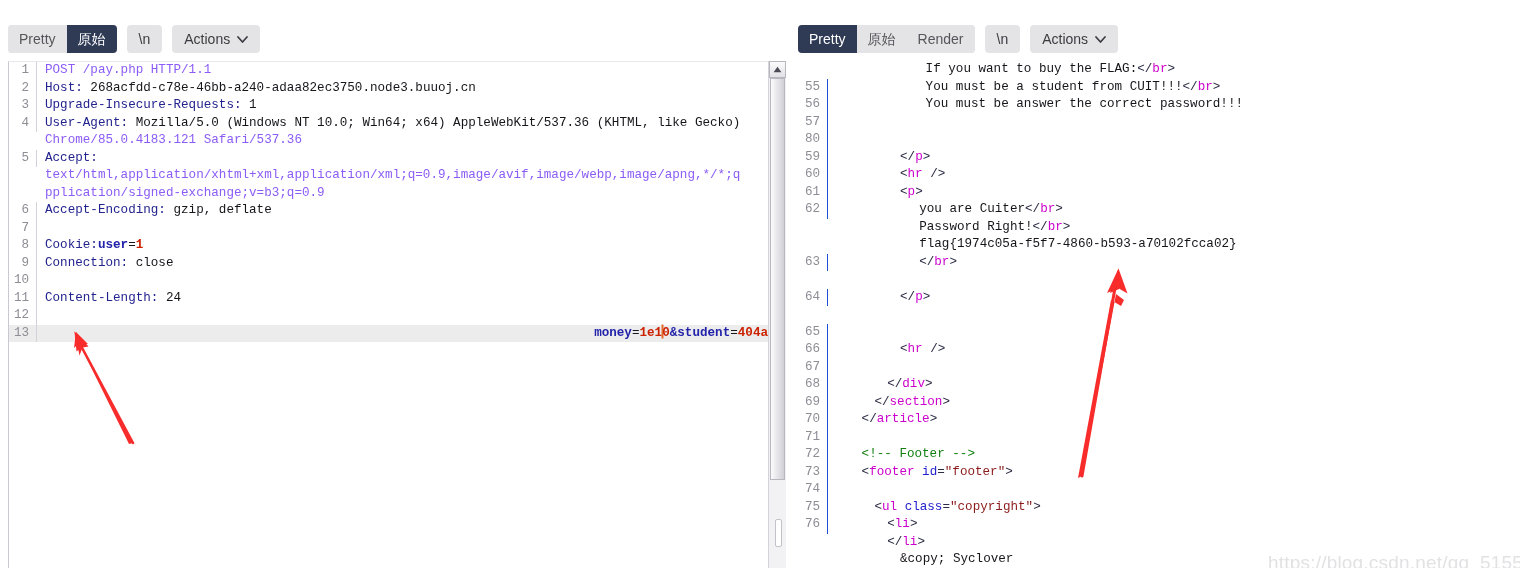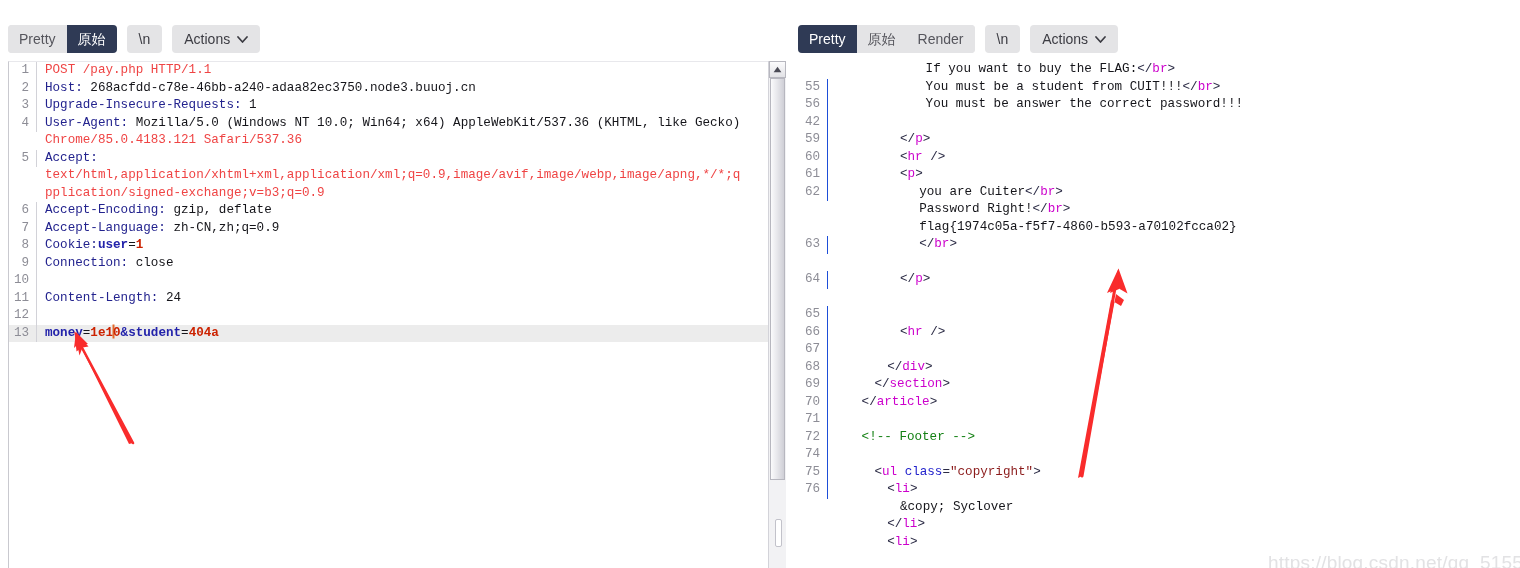--- a/index.html
+++ b/index.html
@@ -91,27 +91,27 @@
     font-family: "Liberation Mono", monospace;
     font-size: 12.6px;
     line-height: 17.5px;
     user-select: none;
     padding-right: 7px;
   }
   #left-code .gutter  { width: 20px; border-right: 1px solid #d2d2d8; }
   #right-code .gutter { width: 28px; border-right: 1px solid #1d4ed8; }
   .codetext { padding-left: 8px; white-space: pre; }
 
-  .hl-row { background: #ececec; }
+  .hl-row { background: #ececec; justify-content: space-between; }
   #left-code .hl-row .codetext { display:block; }
 
   
   .hdr-name { color: #23238e; font-weight: 400; }
   .hdr-val  { color: #15151a; }
-  .plain    { color: #ef4444; }
+  .plain    { color: #8b5cf6; }
   .p-name   { color: #2222aa; font-weight: 700; margin-top: 12px; }
   .p-val    { color: #cc2200; font-weight: 700; }
   .p-amp    { color: #2222aa; font-weight: 700; }
   .eq       { color: #15151a; }
 
   
   .text-caret {
     display: inline-block;
     width: 1px;
     height: 13px;
@@ -202,21 +202,21 @@
       <div class="code-scroll" id="left-rows">
           <div class="code-row"><div class="gutter">1</div><div class="codetext"><span class="plain">POST /pay.php HTTP/1.1</span></div></div>
           <div class="code-row"><div class="gutter">2</div><div class="codetext"><span class="hdr-name">Host:</span><span class="hdr-val"> 268acfdd-c78e-46bb-a240-adaa82ec3750.node3.buuoj.cn</span></div></div>
           <div class="code-row"><div class="gutter">3</div><div class="codetext"><span class="hdr-name">Upgrade-Insecure-Requests:</span><span class="hdr-val"> 1</span></div></div>
           <div class="code-row"><div class="gutter">4</div><div class="codetext"><span class="hdr-name">User-Agent:</span><span class="hdr-val"> Mozilla/5.0 (Windows NT 10.0; Win64; x64) AppleWebKit/537.36 (KHTML, like Gecko)</span></div></div>
           <div class="code-row"><div class="gutter"></div><div class="codetext"><span class="plain">Chrome/85.0.4183.121 Safari/537.36</span></div></div>
           <div class="code-row"><div class="gutter">5</div><div class="codetext"><span class="hdr-name">Accept:</span><span class="hdr-val"></span></div></div>
           <div class="code-row"><div class="gutter"></div><div class="codetext"><span class="plain">text/html,application/xhtml+xml,application/xml;q=0.9,image/avif,image/webp,image/apng,*/*;q</span></div></div>
           <div class="code-row"><div class="gutter"></div><div class="codetext"><span class="plain">pplication/signed-exchange;v=b3;q=0.9</span></div></div>
           <div class="code-row"><div class="gutter">6</div><div class="codetext"><span class="hdr-name">Accept-Encoding:</span><span class="hdr-val"> gzip, deflate</span></div></div>
-          <div class="code-row"><div class="gutter">7</div><div class="codetext"><span class="hdr-name">Accept-Language:</span><span class="hdr-val"> zh-CN,zh;q=0.9</span></div></div>
+          <div class="code-row"><div class="gutter">7</div></div>
           <div class="code-row"><div class="gutter">8</div><div class="codetext"><span class="hdr-name">Cookie:</span><span class="p-name">user</span><span class="eq">=</span><span class="p-val">1</span></div></div>
           <div class="code-row"><div class="gutter">9</div><div class="codetext"><span class="hdr-name">Connection:</span><span class="hdr-val"> close</span></div></div>
           <div class="code-row"><div class="gutter">10</div></div>
           <div class="code-row"><div class="gutter">11</div><div class="codetext"><span class="hdr-name">Content-Length:</span><span class="hdr-val"> 24</span></div></div>
           <div class="code-row"><div class="gutter">12</div><div class="codetext"><span class="plain"></span></div></div>
           <div class="code-row hl-row"><div class="gutter">13</div><div class="codetext"><span class="p-name">money</span><span class="eq">=</span><span class="p-val">1e1</span><span class="text-caret"></span><span class="p-val">0</span><span class="p-amp">&amp;</span><span class="p-name">student</span><span class="eq">=</span><span class="p-val">404a</span></div></div>
         </div>
     </div>
 
     <div class="vscroll" id="left-vscroll">
@@ -247,44 +247,46 @@
             </svg>
         </span>
       </div>
     </div>
 
     <div class="code-view" id="right-code">
       <div class="code-scroll" id="right-rows">
           <div class="code-row"><div class="gutter"></div><div class="codetext" style="padding-left: 97.6px;"><span class="txt">If you want to buy the FLAG:</span><span class="punct">&lt;/</span><span class="tag">br</span><span class="punct">&gt;</span></div></div>
           <div class="code-row"><div class="gutter">55</div><div class="codetext" style="padding-left: 97.6px;"><span class="txt">You must be a student from CUIT!!!</span><span class="punct">&lt;/</span><span class="tag">br</span><span class="punct">&gt;</span></div></div>
           <div class="code-row"><div class="gutter">56</div><div class="codetext" style="padding-left: 97.6px;"><span class="txt">You must be answer the correct password!!!</span></div></div>
-          <div class="code-row"><div class="gutter">42</div><div class="codetext" style="padding-left: 8px;"><span class="txt">&nbsp;</span></div></div>
+          <div class="code-row"><div class="gutter">57</div><div class="codetext" style="padding-left: 8px;"><span class="txt">&nbsp;</span></div></div>
+          <div class="code-row"><div class="gutter">80</div><div class="codetext" style="padding-left: 8px;"><span class="txt">&nbsp;</span></div></div>
           <div class="code-row"><div class="gutter">59</div><div class="codetext" style="padding-left: 72px;"><span class="punct">&lt;/</span><span class="tag">p</span><span class="punct">&gt;</span></div></div>
           <div class="code-row"><div class="gutter">60</div><div class="codetext" style="padding-left: 72px;"><span class="punct">&lt;</span><span class="tag">hr</span><span class="punct"> /&gt;</span></div></div>
           <div class="code-row"><div class="gutter">61</div><div class="codetext" style="padding-left: 72px;"><span class="punct">&lt;</span><span class="tag">p</span><span class="punct">&gt;</span></div></div>
           <div class="code-row"><div class="gutter">62</div><div class="codetext" style="padding-left: 91.2px;"><span class="txt">you are Cuiter</span><span class="punct">&lt;/</span><span class="tag">br</span><span class="punct">&gt;</span></div></div>
           <div class="code-row"><div class="gutter"></div><div class="codetext" style="padding-left: 91.2px;"><span class="txt">Password Right!</span><span class="punct">&lt;/</span><span class="tag">br</span><span class="punct">&gt;</span></div></div>
           <div class="code-row"><div class="gutter"></div><div class="codetext" style="padding-left: 91.2px;"><span class="txt">flag{1974c05a-f5f7-4860-b593-a70102fcca02}</span></div></div>
           <div class="code-row"><div class="gutter">63</div><div class="codetext" style="padding-left: 91.2px;"><span class="punct">&lt;/</span><span class="tag">br</span><span class="punct">&gt;</span></div></div>
           <div class="code-row"><div class="gutter"></div><div class="codetext" style="padding-left: 8px;"><span class="txt">&nbsp;</span></div></div>
           <div class="code-row"><div class="gutter">64</div><div class="codetext" style="padding-left: 72px;"><span class="punct">&lt;/</span><span class="tag">p</span><span class="punct">&gt;</span></div></div>
           <div class="code-row"><div class="gutter"></div><div class="codetext" style="padding-left: 8px;"><span class="txt">&nbsp;</span></div></div>
           <div class="code-row"><div class="gutter">65</div><div class="codetext" style="padding-left: 8px;"><span class="txt">&nbsp;</span></div></div>
           <div class="code-row"><div class="gutter">66</div><div class="codetext" style="padding-left: 72px;"><span class="punct">&lt;</span><span class="tag">hr</span><span class="punct"> /&gt;</span></div></div>
           <div class="code-row"><div class="gutter">67</div><div class="codetext" style="padding-left: 8px;"><span class="txt">&nbsp;</span></div></div>
           <div class="code-row"><div class="gutter">68</div><div class="codetext" style="padding-left: 59.2px;"><span class="punct">&lt;/</span><span class="tag">div</span><span class="punct">&gt;</span></div></div>
           <div class="code-row"><div class="gutter">69</div><div class="codetext" style="padding-left: 46.4px;"><span class="punct">&lt;/</span><span class="tag">section</span><span class="punct">&gt;</span></div></div>
           <div class="code-row"><div class="gutter">70</div><div class="codetext" style="padding-left: 33.6px;"><span class="punct">&lt;/</span><span class="tag">article</span><span class="punct">&gt;</span></div></div>
           <div class="code-row"><div class="gutter">71</div><div class="codetext" style="padding-left: 8px;"><span class="txt">&nbsp;</span></div></div>
           <div class="code-row"><div class="gutter">72</div><div class="codetext" style="padding-left: 33.6px;"><span class="cmt">&lt;!-- Footer --&gt;</span></div></div>
+          <div class="code-row"><div class="gutter">73</div><div class="codetext" style="padding-left: 33.6px;"><span class="punct">&lt;</span><span class="tag">footer</span><span class="punct"> </span><span class="attr">id</span><span class="punct">=</span><span class="aval">"footer"</span><span class="punct">&gt;</span></div></div>
           <div class="code-row"><div class="gutter">74</div><div class="codetext" style="padding-left: 8px;"><span class="txt">&nbsp;</span></div></div>
           <div class="code-row"><div class="gutter">75</div><div class="codetext" style="padding-left: 46.4px;"><span class="punct">&lt;</span><span class="tag">ul</span><span class="punct"> </span><span class="attr">class</span><span class="punct">=</span><span class="aval">"copyright"</span><span class="punct">&gt;</span></div></div>
           <div class="code-row"><div class="gutter">76</div><div class="codetext" style="padding-left: 59.2px;"><span class="punct">&lt;</span><span class="tag">li</span><span class="punct">&gt;</span></div></div>
+          <div class="code-row"><div class="gutter"></div><div class="codetext" style="padding-left: 59.2px;"><span class="punct">&lt;/</span><span class="tag">li</span><span class="punct">&gt;</span></div></div>
           <div class="code-row"><div class="gutter"></div><div class="codetext" style="padding-left: 72px;"><span class="txt">&amp;copy; Syclover</span></div></div>
-          <div class="code-row"><div class="gutter"></div><div class="codetext" style="padding-left: 59.2px;"><span class="punct">&lt;/</span><span class="tag">li</span><span class="punct">&gt;</span></div></div>
           <div class="code-row"><div class="gutter"></div><div class="codetext" style="padding-left: 59.2px;"><span class="punct">&lt;</span><span class="tag">li</span><span class="punct">&gt;</span></div></div>
         </div>
     </div>
   </div>
 
   <svg class="arrow-svg" style="left:55px; top:325px;" width="110" height="135" viewBox="0 0 110 135">
     <path d="M78 118 L26 20 L33 19 L21 7 L19 23 L24 18 L74 119 Z" fill="#f92c2c"></path>
     <path d="M78 118 L25 19" stroke="#f92c2c" stroke-width="2.6" stroke-linecap="round"></path>
     <path d="M19.5 6.5 L33.5 21.5 L27.5 22.5 L24.5 30.5 Z" fill="#f92c2c"></path>
     <path d="M19.5 6.5 L21.5 26.5 L30.5 19.5 Z" fill="#f92c2c"></path>

